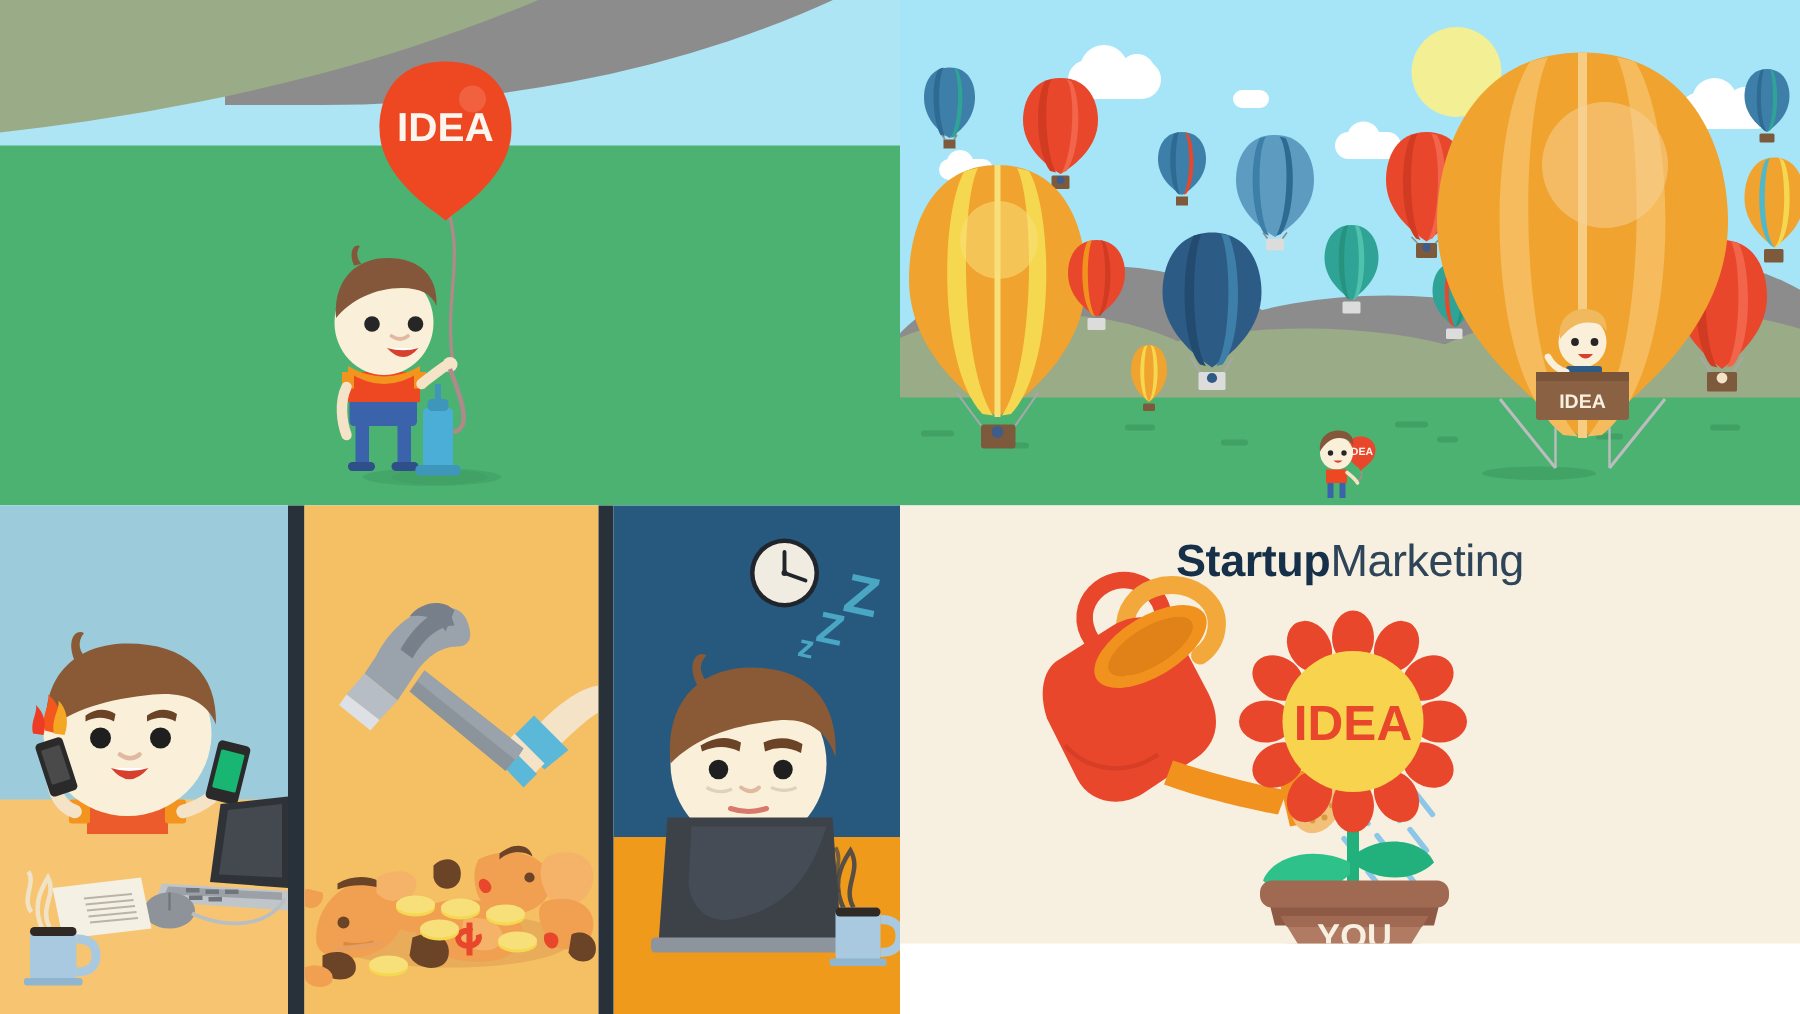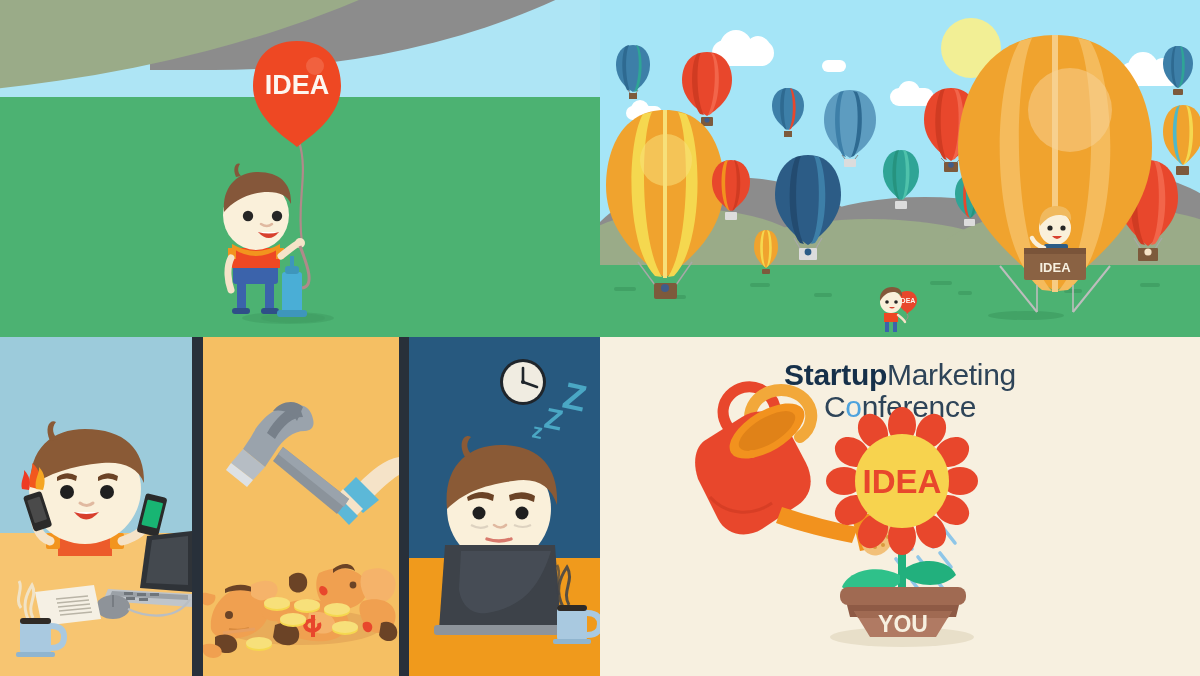--- a/index.html
+++ b/index.html
@@ -28,21 +28,21 @@
   .cloud{position:absolute;background:#fff;border-radius:50%;}
 
   
   #p-bl{left:0;top:337px;width:192px;height:339px;background:#9ccbdb;}
   #bl-desk{position:absolute;left:0;bottom:0;width:100%;height:143px;background:#f7c571;}
   #div1{left:192px;top:337px;width:11px;height:339px;background:#28303a;}
   #p-bm{left:203px;top:337px;width:196px;height:339px;background:#f5bf63;}
   #div2{left:399px;top:337px;width:10px;height:339px;background:#28303a;}
   #p-br{left:409px;top:337px;width:191px;height:339px;background:#27597f;}
   #br-desk{position:absolute;left:0;bottom:0;width:100%;height:118px;background:#f09a1c;}
-  #p-brr{left:600px;top:337px;width:600px;height:339px;background:#f7f0e0;}
+  #p-brr{left:600px;top:337px;width:600px;height:292px;background:#f7f0e0;}
 
   
   #logo{position:absolute;left:0;top:22px;width:600px;text-align:center;line-height:1.05;}
   #logo .l1{font-size:30px;letter-spacing:-0.3px;}
   #logo .l2{font-size:30px;letter-spacing:-0.3px;}
   .b-start{font-weight:bold;color:#16304a;}
   .r-mkt{font-weight:normal;color:#2e4458;}
   .r-conf{font-weight:normal;color:#2e4458;}
   .blue-o{color:#4ea3dd;}
 </style>
@@ -503,23 +503,20 @@
         <rect x="144" y="302" width="38" height="5" rx="2" fill="#90b5cf"></rect>
       </g>
     </svg>
   </div>
 
   <div class="panel" id="p-brr">
 
     <div id="logo">
       <div class="l1">
         <span class="b-start">Startup</span><span class="r-mkt">Marketing</span>
-      </div>
-      <div class="l2">
-        <span class="r-conf">C</span><span class="blue-o">o</span><span class="r-conf">nference</span>
       </div>
     </div>
 
     <svg width="600" height="339" viewBox="0 0 600 339" style="position:absolute;left:0;top:0;">
 
       <ellipse cx="302" cy="300" rx="72" ry="10" fill="#e8dfc9"></ellipse>
 
       <g>
 
         <path d="M128 90 C 112 66, 138 42, 160 52 C 176 60, 180 78, 172 92" stroke="#e8472c" stroke-width="11" fill="none" stroke-linecap="round"></path>

